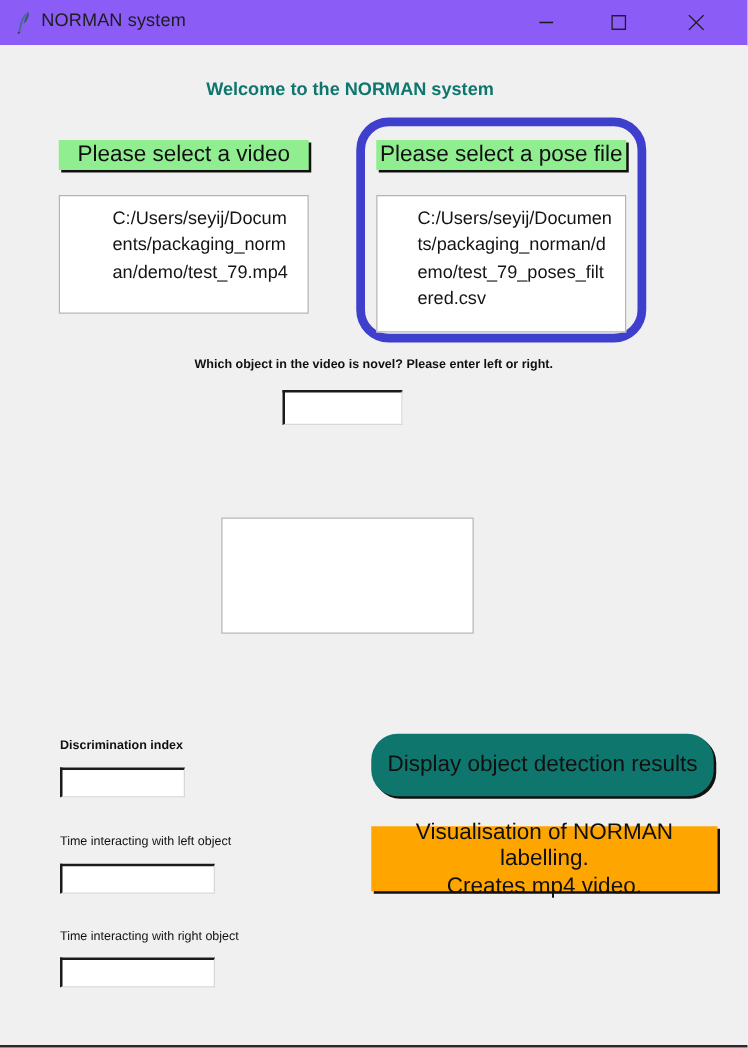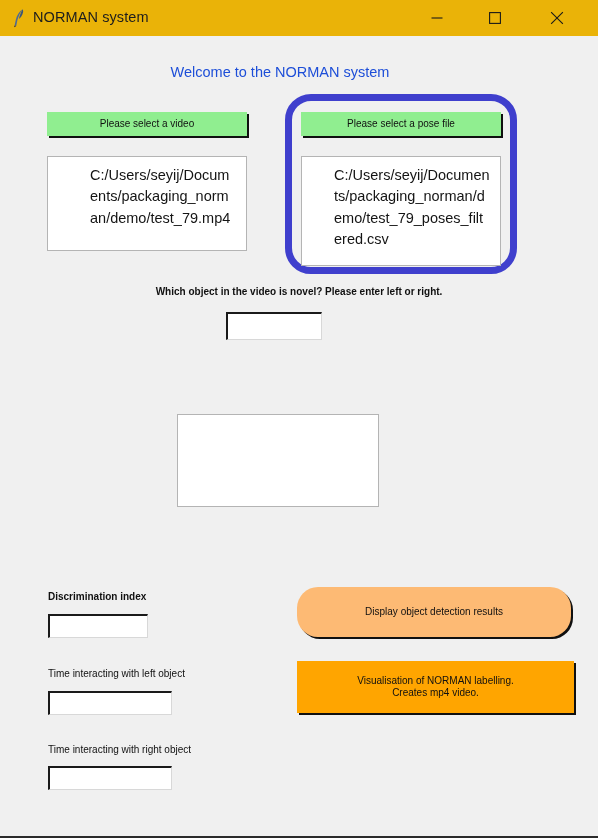--- a/index.html
+++ b/index.html
@@ -21,21 +21,21 @@
     height: 838px;
     background: #f0f0f0;
     box-sizing: border-box;
     border-bottom: 2px solid #2b2b2b;
   }
   .titlebar {
     position: absolute;
     left: 0; top: 0;
     width: 598px;
     height: 36px;
-    background: #eab308;
+    background: #8b5cf6;
     border-bottom: 1px solid #e8e8e8;
   }
   .title-icon {
     position: absolute;
     left: 8px; top: 6px;
     width: 24px; height: 24px;
   }
   .title-text {
     position: absolute;
     left: 33px; top: 9px;
@@ -63,43 +63,43 @@
     height: 800px;
     background: #f0f0f0;
   }
 
   .heading {
     position: absolute;
     left: 0; top: 28px;
     width: 560px;
     text-align: center;
     font-size: 14.5px;
-    font-weight: normal;
-    color: #1d4ed8;
+    font-weight: bold;
+    color: #0f766e;
   }
 
   
   .tkbutton {
     position: absolute;
     box-sizing: border-box;
     display: flex;
     align-items: center;
     justify-content: center;
     text-align: center;
-    font-size: 10px;
+    font-size: 18px;
     color: #101010;
     line-height: 1.18;
     box-shadow: 2px 2px 0 0 #101010;
     border: 0;
     cursor: pointer;
     user-select: none;
     white-space: pre-line;
   }
   .green { background: #90ee90; }
-  .lightblue { background: #fdba74; border-radius: 21px; }
+  .lightblue { background: #0f766e; border-radius: 21px; }
   .orange { background: #ffa500; }
 
   
   .textbox {
     position: absolute;
     box-sizing: border-box;
     background: #ffffff;
     border: 1px solid #b4b4b4;
     font-size: 14.5px;
     color: #141414;

